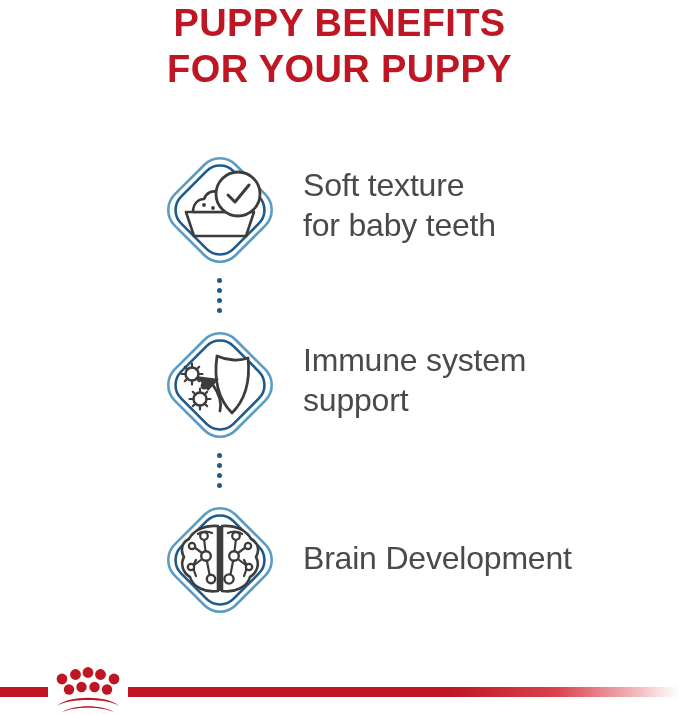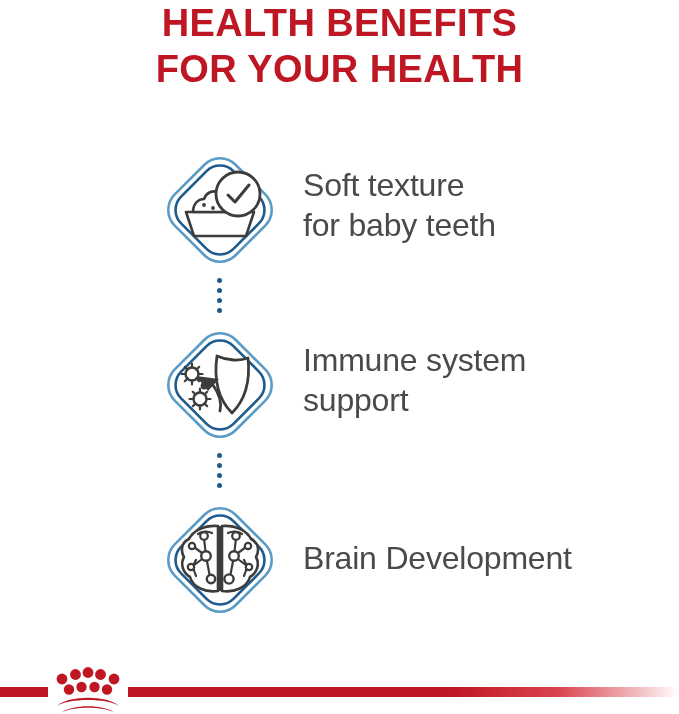--- a/index.html
+++ b/index.html
@@ -124,22 +124,22 @@
     left: 46px;
     top: 22px;
     width: 84px;
     height: 52px;
   }
 </style>
 </head>
 <body>
 
 <div class="title-block">
-  <div class="title-line">HEALTH BENEFITS</div>
-  <div class="title-line">FOR YOUR HEALTH</div>
+  <div class="title-line">PUPPY BENEFITS</div>
+  <div class="title-line">FOR YOUR PUPPY</div>
 </div>
 
 <div class="benefits">
 
   <div class="benefit-row">
     <div class="icon-badge">
       <svg width="120" height="120" viewBox="0 0 120 120" xmlns="http://www.w3.org/2000/svg">
 
         <rect x="17" y="17" width="86" height="86" rx="22" ry="22" transform="rotate(45 60 60)" fill="none" stroke="#5B9BC4" stroke-width="2.6"></rect>
 

